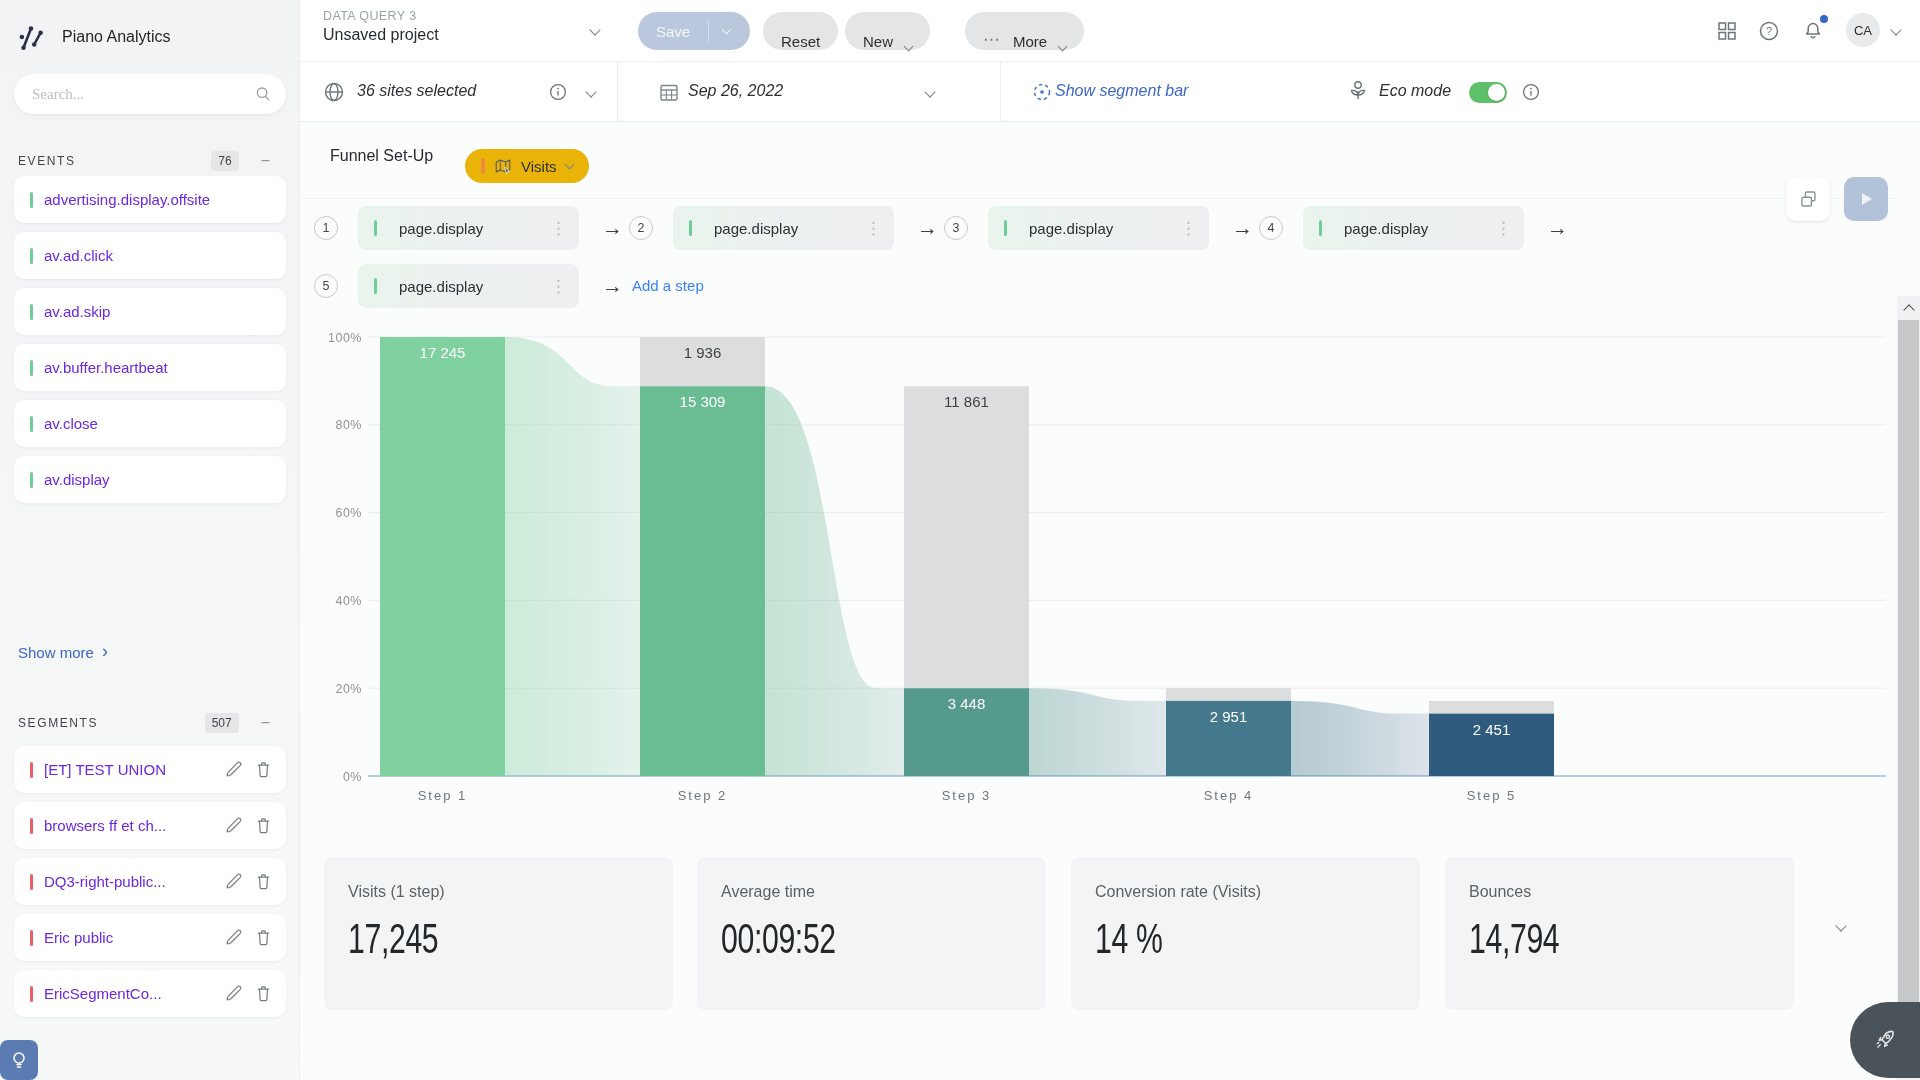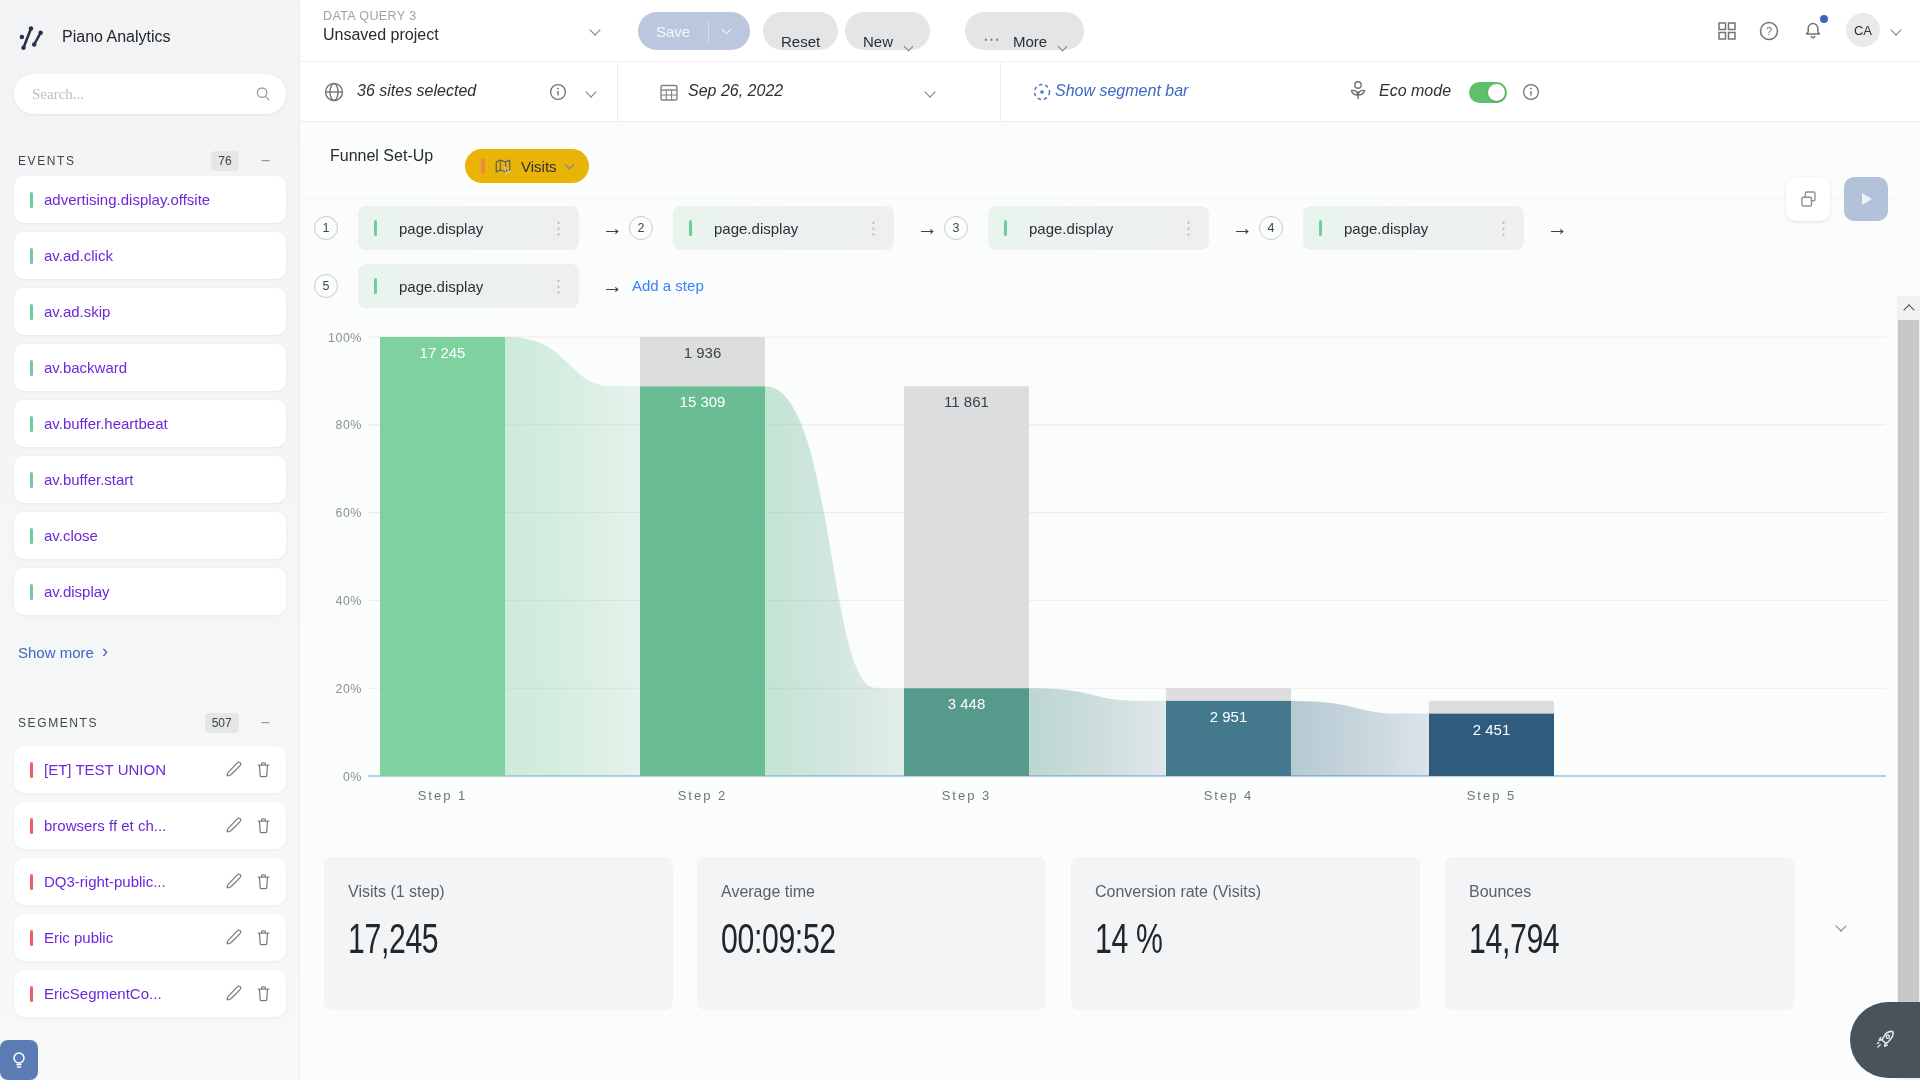--- a/index.html
+++ b/index.html
@@ -158,29 +158,21 @@
         <div class="side-item">
           <span class="accent green"></span>
           <span class="item-label">av.ad.click</span>
         </div>
         <div class="side-item">
           <span class="accent green"></span>
           <span class="item-label">av.ad.skip</span>
         </div>
         <div class="side-item">
           <span class="accent green"></span>
-          <span class="item-label">av.backward</span>
-        </div>
-        <div class="side-item">
-          <span class="accent green"></span>
           <span class="item-label">av.buffer.heartbeat</span>
-        </div>
-        <div class="side-item">
-          <span class="accent green"></span>
-          <span class="item-label">av.buffer.start</span>
         </div>
         <div class="side-item">
           <span class="accent green"></span>
           <span class="item-label">av.close</span>
         </div>
         <div class="side-item">
           <span class="accent green"></span>
           <span class="item-label">av.display</span>
         </div>
       </div>

